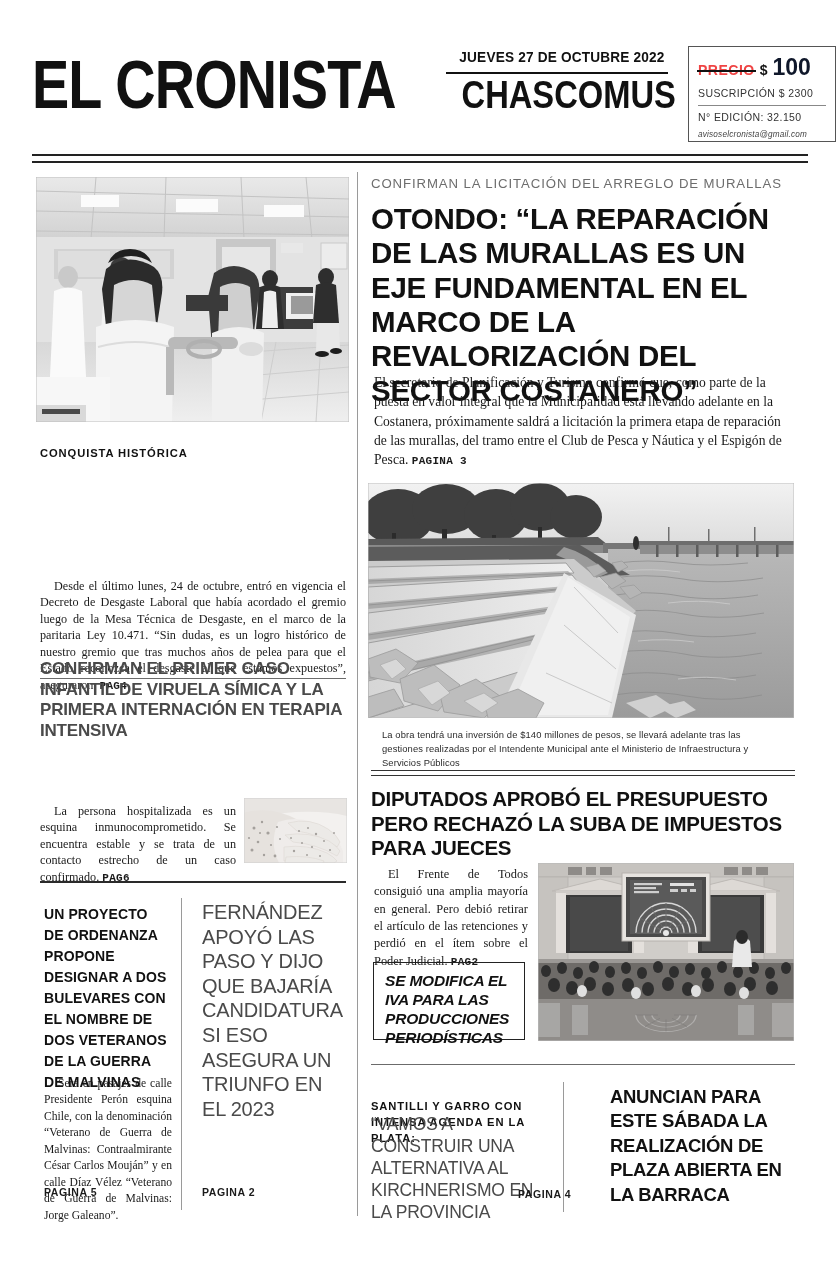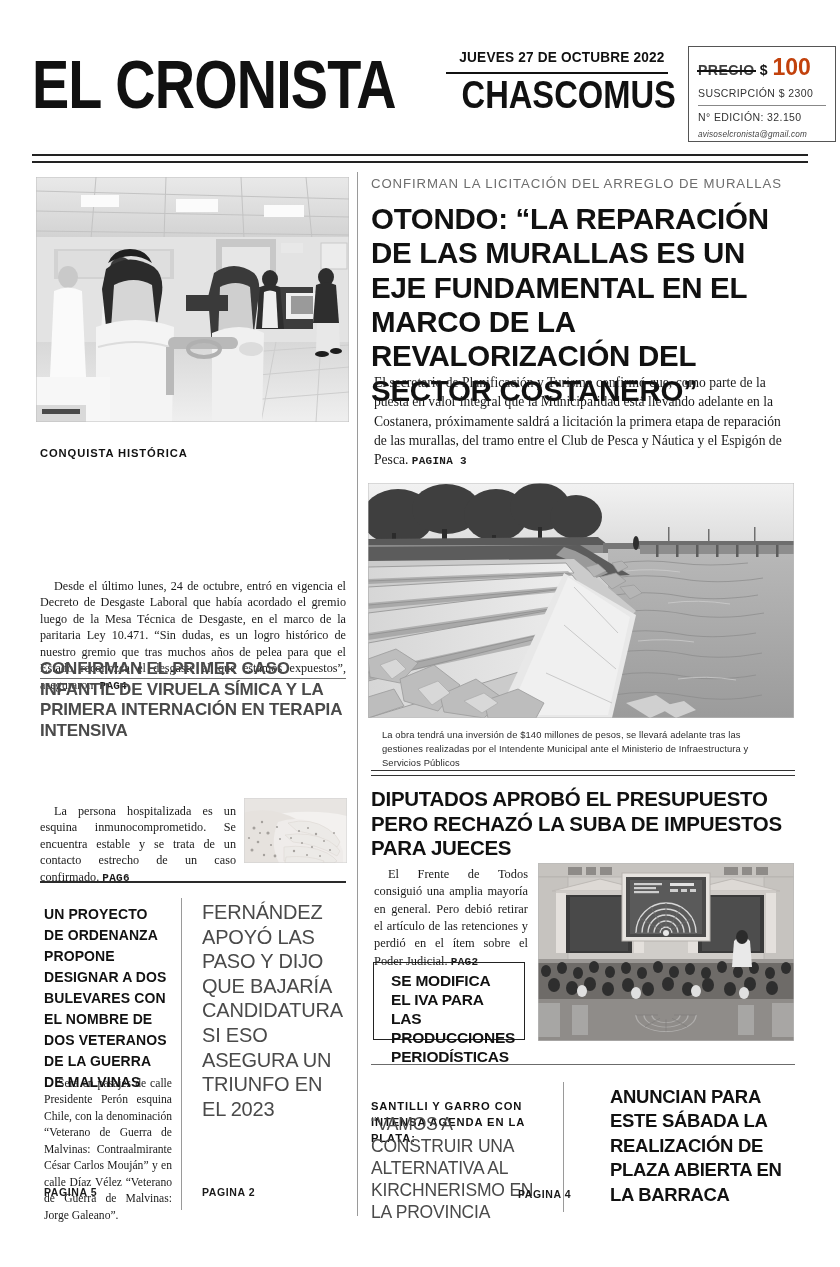--- a/index.html
+++ b/index.html
@@ -13,23 +13,23 @@
          white-space:nowrap;color:#111;}
   .datebox{position:absolute;left:414px;top:8px;width:222px;text-align:center;}
   .dateline{font-family:"Liberation Sans Narrow","Liberation Sans",sans-serif;font-weight:bold;font-size:15.5px;
             letter-spacing:.2px;transform:scaleX(.88);transform-origin:center;white-space:nowrap;color:#111;}
   .daterule{height:2px;background:#111;margin:6px 0 2px 0;}
   .city{font-family:"Liberation Sans Narrow","Liberation Sans",sans-serif;font-weight:bold;font-size:38px;
         line-height:1.05;transform:scaleX(.86);transform-origin:center;white-space:nowrap;color:#111;}
   .pricebox{position:absolute;left:656px;top:6px;width:148px;height:96px;border:1.5px solid #555;box-sizing:border-box;padding:7px 9px;}
   .pricerow{display:flex;align-items:baseline;gap:5px;}
   .precio-lbl{font-family:"Liberation Sans Narrow","Liberation Sans",sans-serif;font-weight:bold;font-size:14px;
-              letter-spacing:.5px;position:relative;color:#404040;}
+              letter-spacing:.5px;position:relative;color:#ef4444;}
   .precio-lbl:after{content:"";position:absolute;left:-1px;right:-1px;top:52%;height:2px;background:#111;}
-  .precio-amt{font-family:"Liberation Sans Narrow","Liberation Sans",sans-serif;font-weight:bold;font-size:23px;color:#c2410c;}
+  .precio-amt{font-family:"Liberation Sans Narrow","Liberation Sans",sans-serif;font-weight:bold;font-size:23px;color:#0f172a;}
   .precio-cur{font-family:"Liberation Sans Narrow","Liberation Sans",sans-serif;font-weight:bold;font-size:14px;color:#111;}
   .subs{font-size:10.5px;letter-spacing:.4px;color:#333;margin-top:6px;}
   .pbrule{height:1px;background:#888;margin:6px 0 5px 0;}
   .edic{font-size:10.5px;letter-spacing:.4px;color:#333;}
   .mail{font-size:8.2px;font-style:italic;color:#444;margin-top:7px;letter-spacing:.2px;}
 
   .rule-double{position:absolute;left:32px;top:154px;width:776px;height:5px;
                border-top:2px solid #222;border-bottom:2px solid #222;}
 
   
@@ -48,21 +48,21 @@
   .body-serif .first{padding-left:14px;}
   .pagref{font-family:Liberation Mono, monospace;font-weight:bold;font-size:11px;letter-spacing:.3px;}
   .pagref-sm{font-family:"Liberation Sans",sans-serif;font-weight:bold;font-size:10.5px;letter-spacing:.6px;}
 
   
   .photo{position:absolute;overflow:hidden;background:#cfcfcf;}
   .photo svg{display:block;width:100%;height:100%;}
 
   .caption{font-size:9.4px;line-height:1.5;color:#2b2b2b;letter-spacing:.1px;}
 
-  .boxed{border:1.5px solid #222;box-sizing:border-box;padding:9px 17px;}
+  .boxed{border:1.5px solid #222;box-sizing:border-box;padding:9px 11px;font-style:italic;}
   .boxed-hl{font-weight:bold;font-size:15.5px;line-height:1.22;letter-spacing:-.2px;color:#111;}
 </style>
 </head>
 <body>
 
 <div class="page">
 
   <div class="masthead">
     <div class="brand">EL CRONISTA</div>
 

